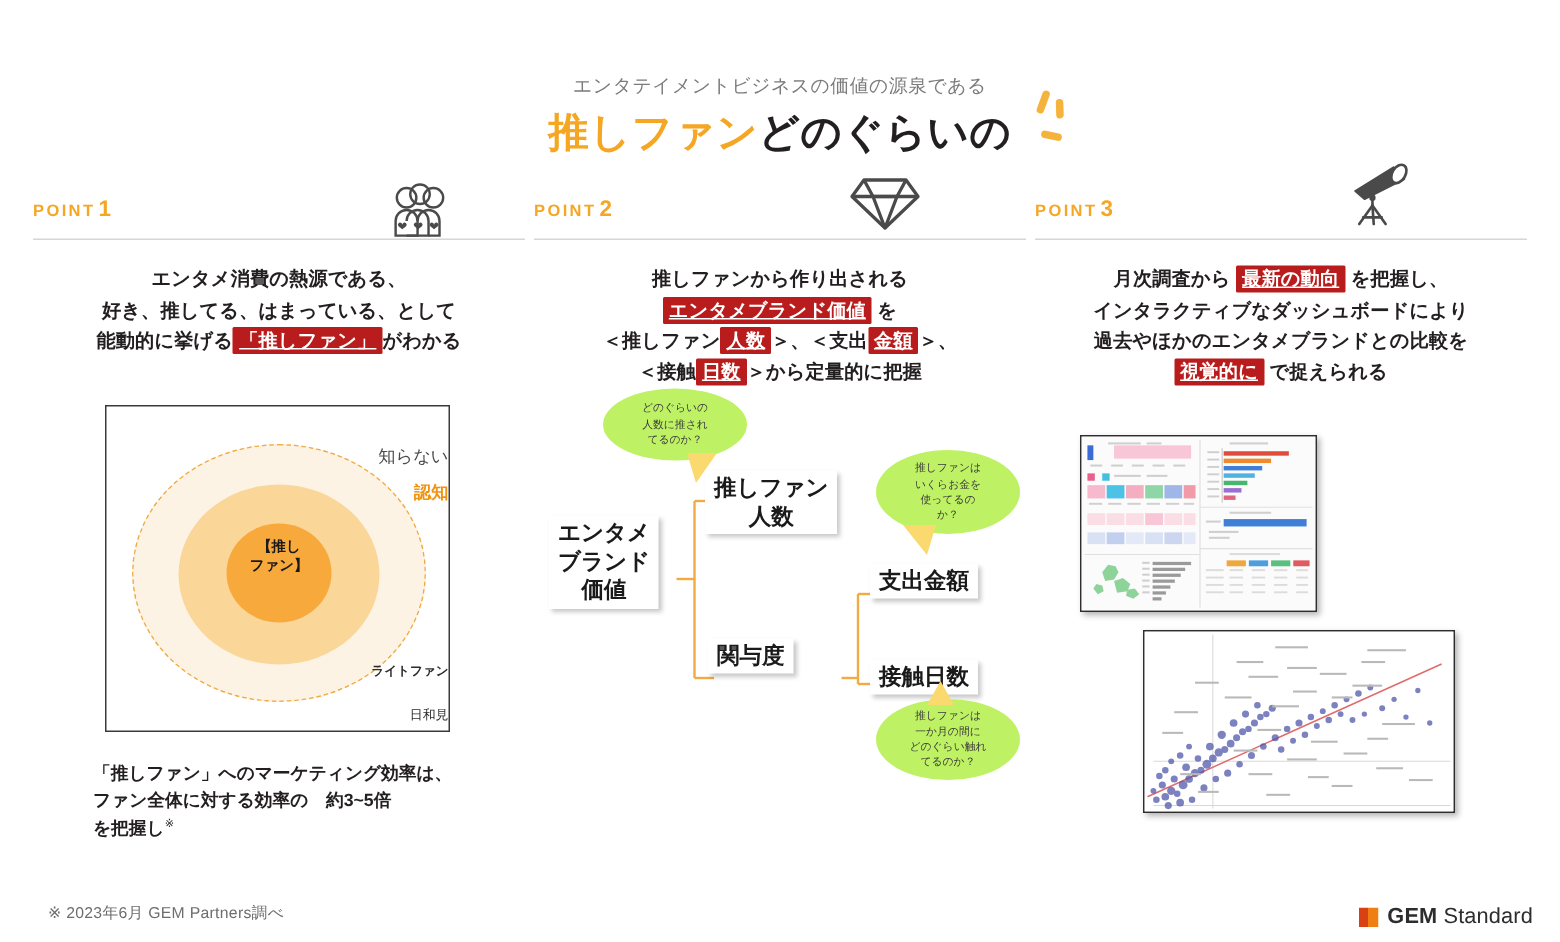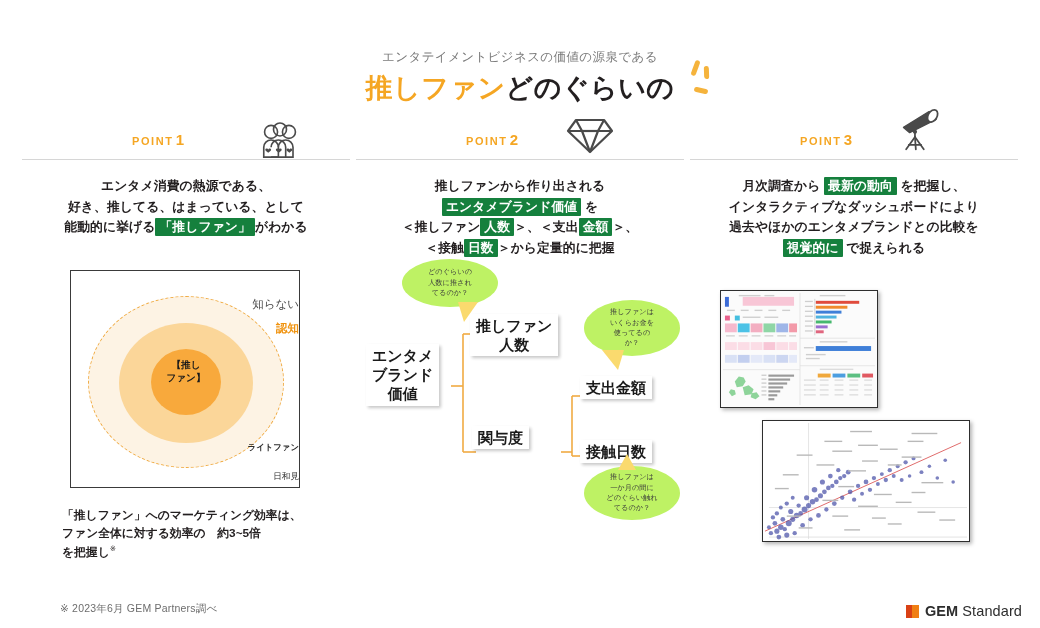--- a/index.html
+++ b/index.html
@@ -72,21 +72,21 @@
   .col-3 { left: 690px; width: 328px; }
 
   .col-head {
     position: relative;
     height: 42px;
     border-bottom: 1px solid #d6d6d6;
   }
   .point-label {
     position: absolute;
     left: 0; right: 0; top: 13px;
-    text-align: center;
+    text-align: left;
     padding-right: 56px;
     font-size: 11px;
     font-weight: bold;
     letter-spacing: 1.6px;
     color: #f5a623;
   }
   .point-label .num {
     font-size: 15px;
     letter-spacing: 0;
     margin-left: 2px;
@@ -106,24 +106,25 @@
   .col-desc {
     margin-top: 16px;
     text-align: center;
     font-size: 12.8px;
     font-weight: bold;
     color: #231f20;
     line-height: 1.62;
     letter-spacing: 0.1px;
   }
   .col-desc .mark {
-    background: #15803d;
+    background: #b91c1c;
     color: #ffffff;
     padding: 1px 4px 2px 4px;
     border-radius: 1px;
+    text-decoration: underline;
   }
 
   
   .circle-box {
     position: absolute;
     left: 48px; top: 152px;
     width: 230px; height: 218px;
     border: 1px solid #3a3a3a;
     background: #ffffff;
   }
@@ -248,21 +249,20 @@
   .shot-scat { left: 72px;  top: 302px; width: 208px; height: 122px; }
   .shot svg { width: 100%; height: 100%; display: block; }
 
   
   .footer-note {
     position: absolute;
     left: 32px; bottom: 12px;
     font-size: 10.5px;
     color: #6d6d6d;
     letter-spacing: 0.2px;
-    margin-left: 28px;
   }
   .brand {
     position: absolute;
     right: 18px; bottom: 9px;
     display: flex;
     align-items: center;
     gap: 6px;
   }
   .brand-mark {
     width: 13px; height: 13px;

